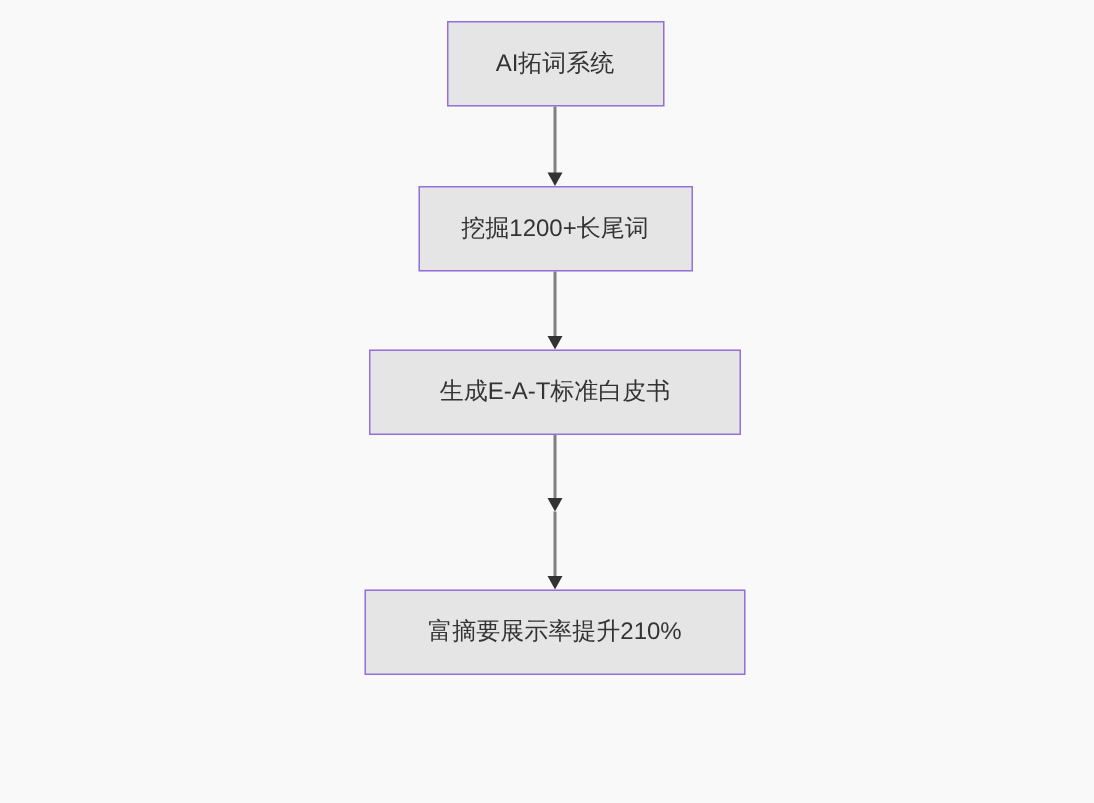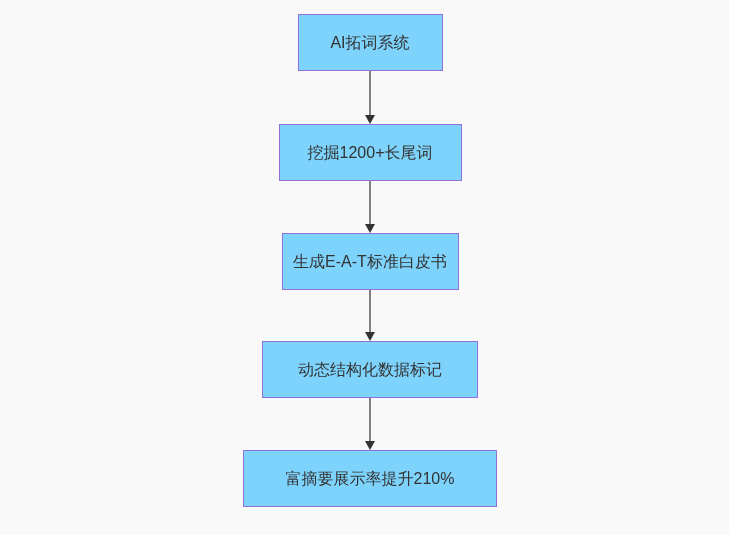--- a/index.html
+++ b/index.html
@@ -23,36 +23,36 @@
     left: 370px;
     top: 14px;
     transform: translateX(-50%);
     display: flex;
     flex-direction: column;
     align-items: center;
   }
   .node {
     box-sizing: border-box;
     height: 57px;
-    background: #7dd3fc;
+    background: #e5e5e5;
     border: 1px solid #9370DB;
     display: flex;
     align-items: center;
     justify-content: center;
     flex: none;
   }
   .node-label {
     color: #333333;
     font-size: 16px;
     line-height: 1;
     white-space: nowrap;
   }
   .n1 { width: 145px; }
   .n2 { width: 183px; }
-  .n3 { width: 177px; }
+  .n3 { width: 248px; }
   .n4 { width: 216px; }
   .n5 { width: 254px; }
   .arrow {
     position: relative;
     width: 14px;
     flex: none;
   }
   .a1 { height: 53px; }
   .a2 { height: 52px; }
   .a3 { height: 51px; }
@@ -97,23 +97,20 @@
     </div>
 
     <div class="arrow a2"></div>
 
     <div class="node n3">
       <span class="node-label">生成E-A-T标准白皮书</span>
     </div>
 
     <div class="arrow a3"></div>
 
-    <div class="node n4">
-      <span class="node-label">动态结构化数据标记</span>
-    </div>
 
     <div class="arrow a4"></div>
 
     <div class="node n5">
       <span class="node-label">富摘要展示率提升210%</span>
     </div>
 
   </div>
 </div>
 

